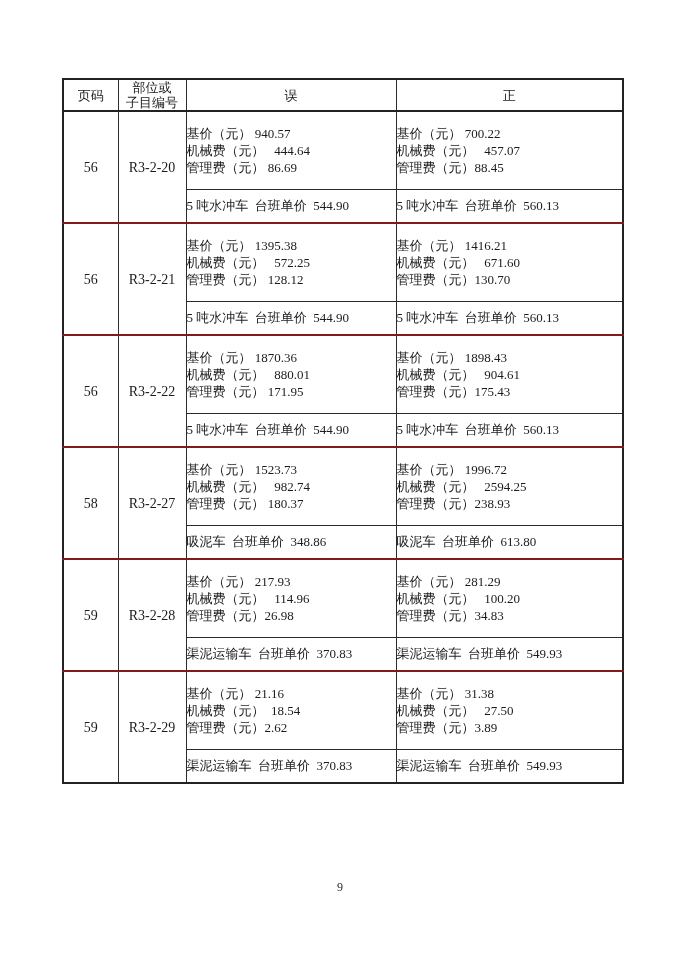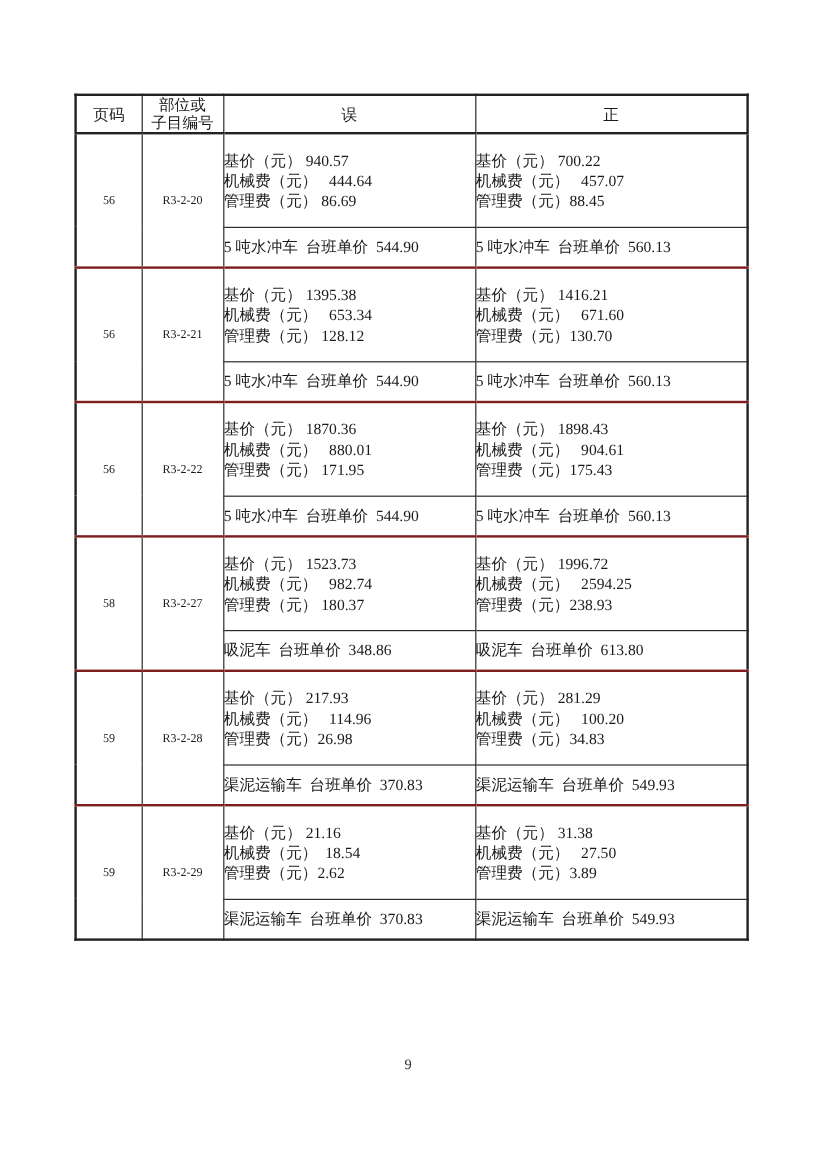--- a/index.html
+++ b/index.html
@@ -31,21 +31,21 @@
     font-weight: normal;
     padding: 0;
   }
   table.errata { border: 2px solid #222222; }
   tr.block-start td { border-top: 2px solid #7f1d1d; }
   tr.head th { border-bottom: 2px solid #222222; height: 32px; text-align: center; vertical-align: middle; font-size: 13px; }
   .hdr-two-line div { line-height: 15px; }
   td.c-page, td.c-code {
     text-align: center;
     vertical-align: middle;
-    font-size: 10px;
+    font-size: 14px;
   }
   td.c-detail {
     height: 78px;
     vertical-align: middle;
     padding: 8px 4px 2px 10px;
   }
   td.c-detail .line {
     white-space: pre;
     line-height: 17px;
   }
@@ -105,21 +105,21 @@
     <tr>
       <td class="c-unit">5 吨水冲车  台班单价  544.90</td>
       <td class="c-unit">5 吨水冲车  台班单价  560.13</td>
     </tr>
 
     <tr class="block-start">
       <td class="c-page" rowspan="2">56</td>
       <td class="c-code" rowspan="2">R3-2-21</td>
       <td class="c-detail">
         <div class="line">基价（元） 1395.38</div>
-        <div class="line">机械费（元）   653.34</div>
+        <div class="line">机械费（元）   572.25</div>
         <div class="line">管理费（元） 128.12</div>
       </td>
       <td class="c-detail">
         <div class="line">基价（元） 1416.21</div>
         <div class="line">机械费（元）   671.60</div>
         <div class="line">管理费（元）130.70</div>
       </td>
     </tr>
     <tr>
       <td class="c-unit">5 吨水冲车  台班单价  544.90</td>

